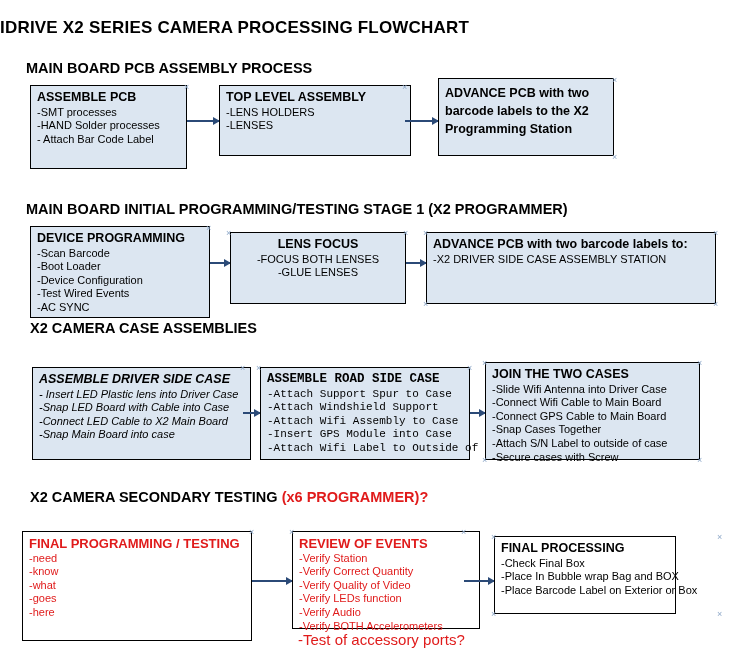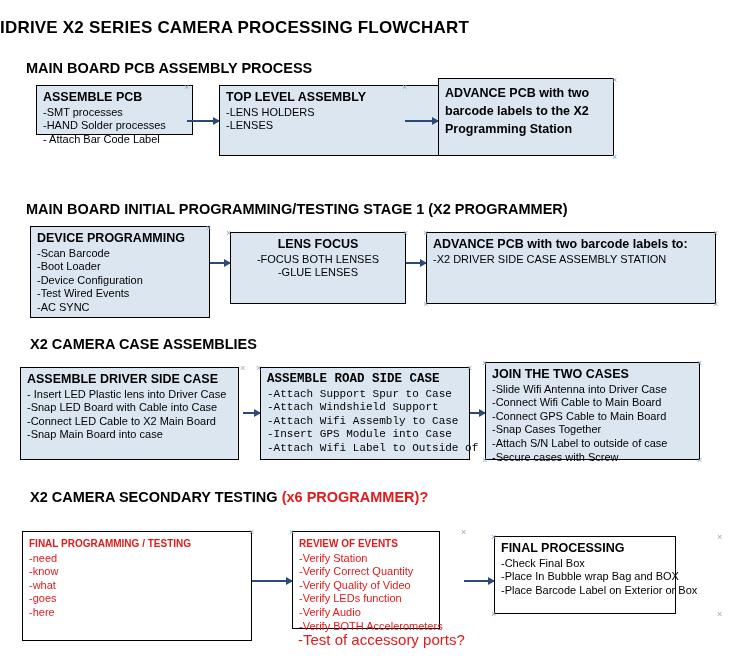--- a/index.html
+++ b/index.html
@@ -34,21 +34,21 @@
     font-size:11px;
     line-height:13.6px;
   }
   .box.plain{background:#ffffff;}
   .box .bt{
     font-weight:bold;
     font-size:12.5px;
     display:block;
     margin-bottom:1px;
   }
-  .box .bt.red{color:#e01b1b;font-size:10px;}
+  .box .bt.red{color:#e01b1b;font-size:13px;}
   .box ul{margin:0;padding:0;list-style:none;}
   .box li{white-space:nowrap;}
   .box li.red{color:#e01b1b;}
   .arrow{position:absolute;height:2px;background:#2b4a77;}
   .arrow:after{
     content:"";
     position:absolute;
     right:-1px;top:-3px;
     border-left:7px solid #2b4a77;
     border-top:4px solid transparent;
@@ -61,32 +61,32 @@
     line-height:9px;
   }
 </style>
 </head>
 <body>
 
 <div class="title">IDRIVE X2  SERIES CAMERA PROCESSING FLOWCHART</div>
 
 <div class="section-head" style="left:26px;top:60px;">MAIN BOARD PCB ASSEMBLY PROCESS</div>
 
-<div class="box" style="left:36px;top:85px;width:157px;height:50px;">
+<div class="box" style="left:30px;top:85px;width:157px;height:84px;">
   <span class="bt">ASSEMBLE PCB</span>
   <ul>
     <li>-SMT processes</li>
     <li>-HAND Solder processes</li>
     <li>- Attach Bar Code Label</li>
   </ul>
 </div>
 
 <div class="arrow" style="left:187px;top:120px;width:32px;"></div>
 
-<div class="box" style="left:219px;top:85px;width:220px;height:71px;">
+<div class="box" style="left:219px;top:85px;width:192px;height:71px;">
   <span class="bt">TOP LEVEL ASSEMBLY</span>
   <ul>
     <li>-LENS HOLDERS</li>
     <li>-LENSES</li>
   </ul>
 </div>
 
 <div class="arrow" style="left:405px;top:120px;width:33px;"></div>
 
 <div class="box" style="left:438px;top:78px;width:176px;height:78px;">
@@ -131,23 +131,23 @@
 </div>
 
 <span class="xmark" style="left:206px;top:224px;">×</span>
 <span class="xmark" style="left:226px;top:229px;">×</span>
 <span class="xmark" style="left:403px;top:229px;">×</span>
 <span class="xmark" style="left:423px;top:229px;">×</span>
 <span class="xmark" style="left:713px;top:229px;">×</span>
 <span class="xmark" style="left:713px;top:300px;">×</span>
 <span class="xmark" style="left:423px;top:300px;">×</span>
 
-<div class="section-head" style="left:30px;top:336px;">X2 CAMERA CASE ASSEMBLIES</div>
-
-<div class="box" style="left:20px;top:367px;width:219px;height:93px;">
+<div class="section-head" style="left:30px;top:320px;">X2 CAMERA CASE ASSEMBLIES</div>
+
+<div class="box" style="left:32px;top:367px;width:219px;height:93px;font-style:italic;">
   <span class="bt">ASSEMBLE DRIVER SIDE CASE</span>
   <ul>
     <li>- Insert LED Plastic lens into Driver Case</li>
     <li>-Snap LED Board with Cable into Case</li>
     <li>-Connect LED Cable to X2 Main Board</li>
     <li>-Snap Main Board into case</li>
   </ul>
 </div>
 
 <div class="arrow" style="left:243px;top:412px;width:17px;"></div>
@@ -196,21 +196,21 @@
     <li class="red">-need</li>
     <li class="red">-know</li>
     <li class="red">-what</li>
     <li class="red">-goes</li>
     <li class="red">-here</li>
   </ul>
 </div>
 
 <div class="arrow" style="left:252px;top:580px;width:40px;"></div>
 
-<div class="box plain" style="left:292px;top:531px;width:148px;height:98px;">
+<div class="box plain" style="left:292px;top:531px;width:188px;height:98px;">
   <span class="bt red">REVIEW OF EVENTS</span>
   <ul>
     <li class="red">-Verify Station</li>
     <li class="red">-Verify Correct Quantity</li>
     <li class="red">-Verify Quality of Video</li>
     <li class="red">-Verify LEDs function</li>
     <li class="red">-Verify Audio</li>
     <li class="red">-Verify BOTH Accelerometers</li>
   </ul>
 </div>

